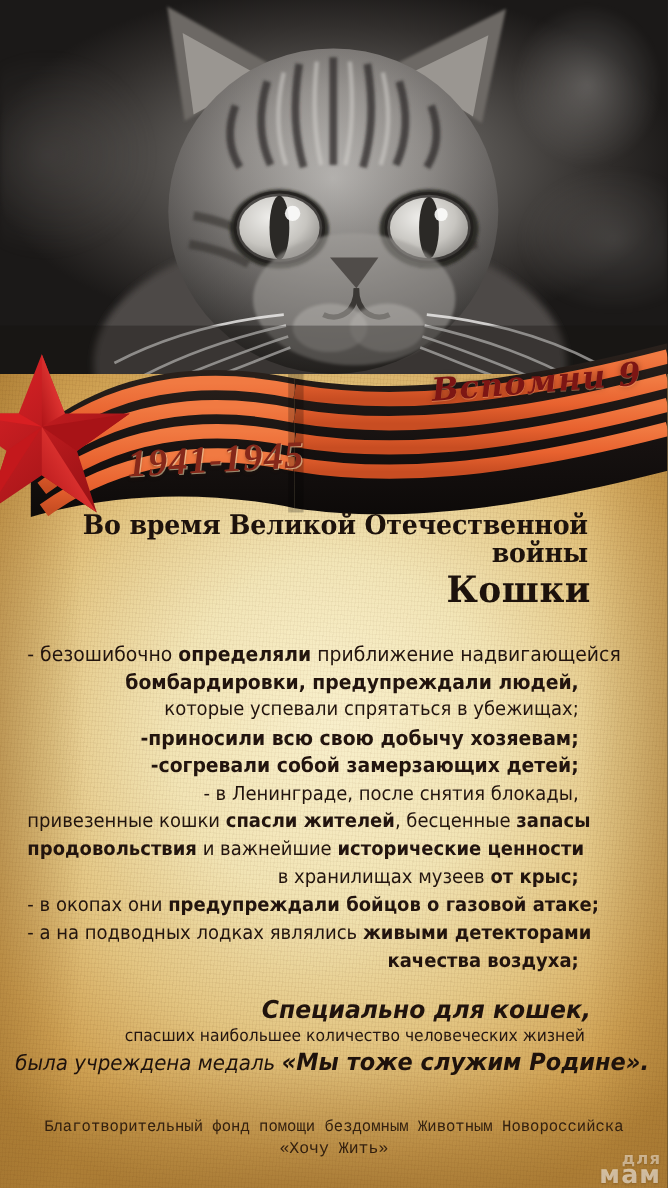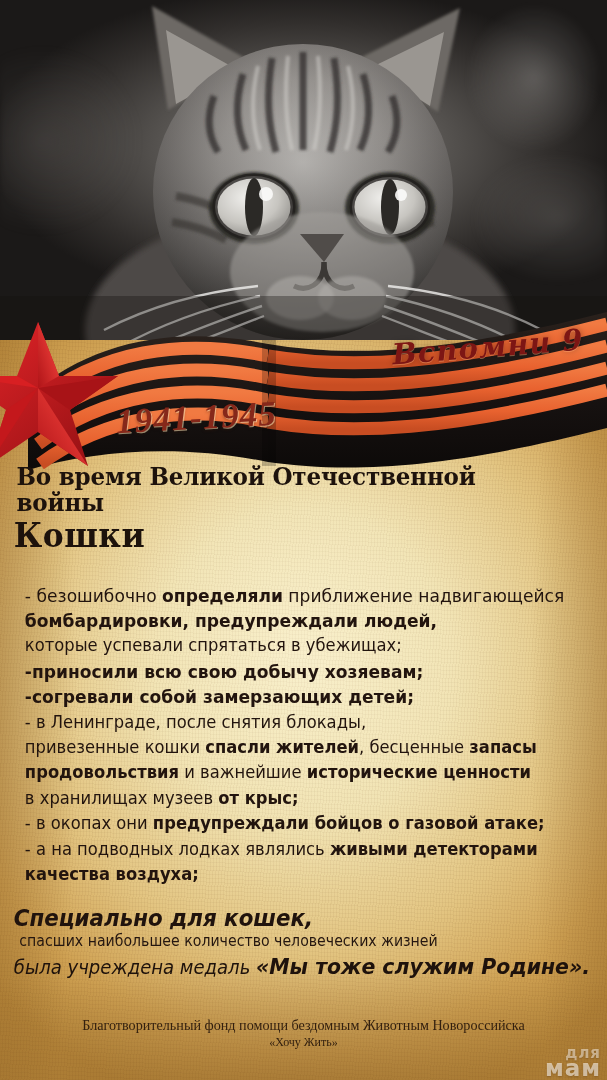--- a/index.html
+++ b/index.html
@@ -82,21 +82,21 @@
     font-style:italic;font-weight:700;font-size:35px;
     color:#86281a;letter-spacing:1px;
     transform:rotate(-3deg);
     text-shadow:1px 1px 0 rgba(255,235,190,.55), 0 2px 3px rgba(60,25,10,.35);
     white-space:nowrap;
   }
 
   
   .content{
     position:absolute;left:0;top:464px;width:551px;
-    text-align:left;color:#231510;
+    text-align:right;color:#231510;
   }
   .h-top{
     font-family:"DejaVu Serif", serif;
     font-weight:700;font-size:24.5px;letter-spacing:-.2px;
     color:#1d120c;line-height:1.06;
     transform:scaleX(.94);
   }
   .h-main{
     font-family:"DejaVu Serif", serif;
     font-weight:700;font-size:33px;letter-spacing:.5px;
@@ -132,24 +132,24 @@
     font-style:italic;font-size:19px;color:#1e120c;
     line-height:1.15;white-space:nowrap;
     transform:scaleX(.95);
   }
   .medal .q{font-size:21.5px;font-weight:700;}
 
   
   .footer{
     position:absolute;left:0;top:1016px;width:607px;
     text-align:center;color:#33200f;
-    font-family:Liberation Serif, serif;
+    font-family:Liberation Mono, monospace;
   }
   .f1{font-size:14.6px;white-space:nowrap;line-height:1.25;transform:scaleX(.97);}
-  .f2{font-size:12px;line-height:1.3;margin-top:1px;}
+  .f2{font-size:15px;line-height:1.3;margin-top:1px;}
 
   .watermark{
     position:absolute;right:6px;bottom:2px;
     text-align:right;line-height:.82;
     font-family:"DejaVu Sans", sans-serif;font-weight:700;
     color:rgba(255,252,246,.58);
     text-shadow:0 1px 2px rgba(90,55,18,.35);
     pointer-events:none;
   }
   .watermark .w1{font-size:15px;letter-spacing:1px;display:block;color:rgba(255,250,242,.5);}

